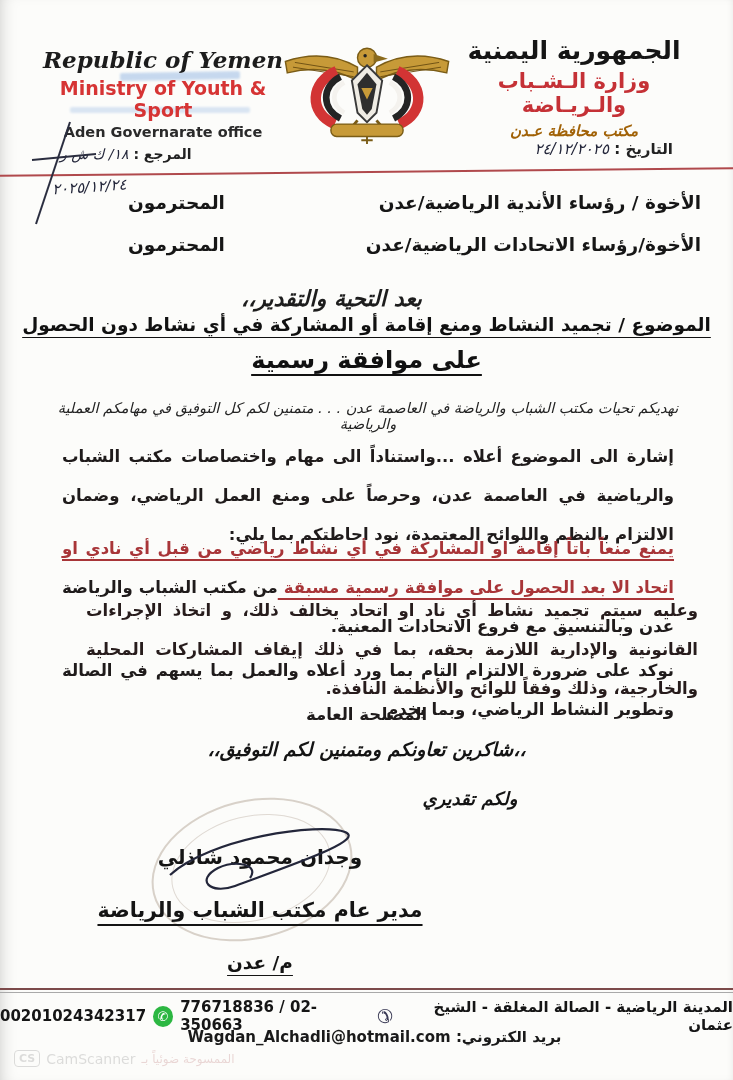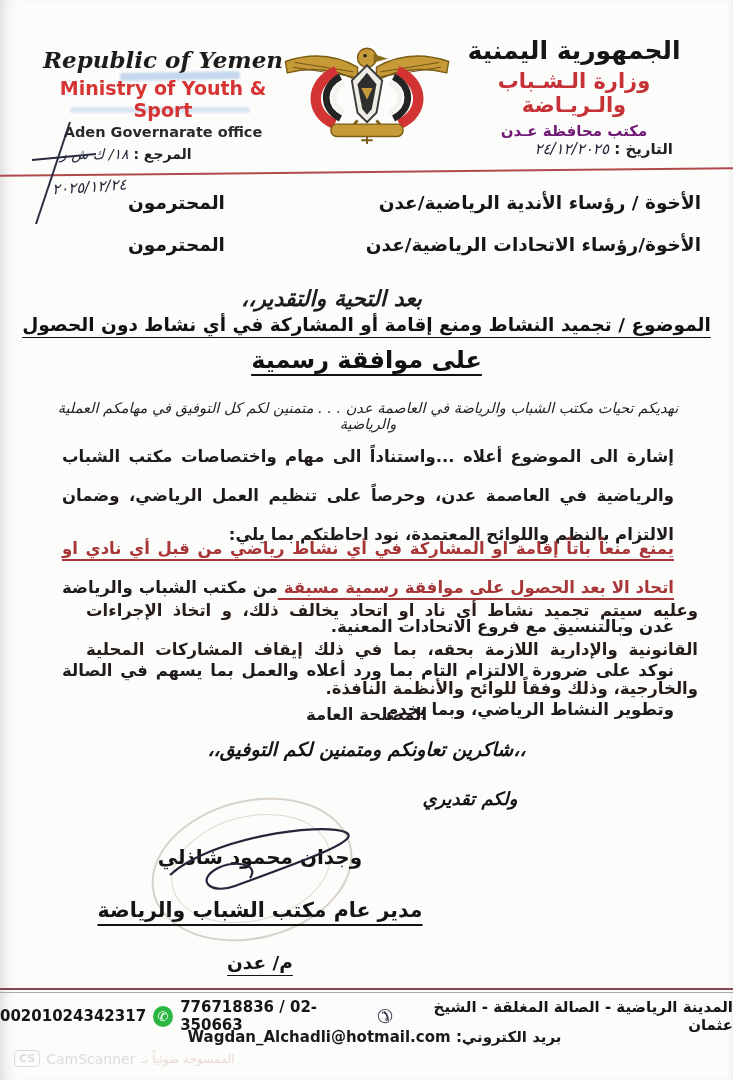--- a/index.html
+++ b/index.html
@@ -16,21 +16,21 @@
   .ar{direction:rtl;}
   
   .hdr-en{left:38px;top:46px;width:250px;text-align:center;color:#1c1c1c;}
   .hdr-en .l1{font-family:"DejaVu Serif",serif;font-style:italic;font-weight:bold;font-size:23px;}
   .hdr-en .l2{color:#d63434;font-weight:bold;font-size:19px;margin-top:4px;}
   .hdr-en .l3{font-size:14.5px;margin-top:3px;color:#2a2a2a;font-weight:bold;}
   .stamp-blue{background:#3f7fd0;opacity:.28;filter:blur(1px);border-radius:2px;}
   .hdr-ar{right:34px;top:36px;width:250px;text-align:center;}
   .hdr-ar .l1{font-weight:bold;font-size:25px;color:#151515;letter-spacing:-1px;}
   .hdr-ar .l2{font-weight:bold;font-size:21px;color:#c53136;margin-top:4px;}
-  .hdr-ar .l3{font-weight:bold;font-size:15px;color:#701a75;margin-top:5px;}
+  .hdr-ar .l3{font-weight:bold;font-size:15px;color:#a16207;margin-top:5px;font-style:italic;}
   .emblem{left:281px;top:33px;}
   .ref-row{left:60px;top:146px;font-size:14px;font-weight:bold;color:#222;}
   .hand{font-style:italic;color:#23263a;font-weight:normal;}
   .date-row{right:60px;top:140px;font-size:15px;font-weight:bold;color:#222;margin-left:32px;}
   .redline{left:-5px;top:171px;width:745px;height:0;border-top:2.5px solid #b0494c;transform:rotate(-.6deg);}
   .hand-date2{left:52px;top:178px;font-size:15px;transform:rotate(-4deg);}
   
   .recips{left:128px;top:192px;right:32px;}
   .recip-row{display:flex;direction:rtl;justify-content:space-between;font-weight:bold;font-size:18.5px;color:#161616;margin-bottom:21px;}
   .salutation{left:0;top:286px;width:100%;text-align:center;padding-right:70px;box-sizing:border-box;font-size:22px;color:#1d1d1d;font-weight:bold;font-style:italic;}
@@ -154,21 +154,21 @@
 
   <div class="abs salutation ar">بعد التحية والتقدير،،</div>
 
   <div class="abs subject ar">
     <div class="s1">الموضوع / تجميد النشاط ومنع إقامة أو المشاركة في أي نشاط دون الحصول</div>
     <div class="s2">على موافقة رسمية</div>
   </div>
 
   <div class="abs greeting ar">نهديكم تحيات مكتب الشباب والرياضة في العاصمة عدن . . . متمنين لكم كل التوفيق في مهامكم العملية والرياضية</div>
 
-  <div class="abs para p1 ar">إشارة الى الموضوع أعلاه ...واستناداً الى مهام واختصاصات مكتب الشباب والرياضية في العاصمة عدن، وحرصاً على تنظيم العمل الرياضي، وضمان الالتزام بالنظم واللوائح المعتمدة، نود احاطتكم بما يلي:</div>
+  <div class="abs para p1 ar">إشارة الى الموضوع أعلاه ...واستناداً الى مهام واختصاصات مكتب الشباب والرياضية في العاصمة عدن، وحرصاً على ومنع العمل الرياضي، وضمان الالتزام بالنظم واللوائح المعتمدة، نود احاطتكم بما يلي:</div>
 
   <div class="abs para pban ar">
     <span class="ban-red">يمنع منعاً باتاً إقامة او المشاركة في أي نشاط رياضي من قبل أي نادي او اتحاد الا بعد الحصول على موافقة رسمية مسبقة </span><span>من مكتب الشباب والرياضة عدن وبالتنسيق مع فروع الاتحادات المعنية.</span>
   </div>
 
   <div class="abs para p3 ar">وعليه سيتم تجميد نشاط أي ناد او اتحاد يخالف ذلك، و اتخاذ الإجراءات القانونية والإدارية اللازمة بحقه، بما في ذلك إيقاف المشاركات المحلية والخارجية، وذلك وفقاً للوائح والأنظمة النافذة.</div>
 
   <div class="abs para p4 ar">نوكد على ضرورة الالتزام التام بما ورد أعلاه والعمل بما يسهم في الصالة وتطوير النشاط الرياضي، وبما يخدم</div>
   <div class="abs p4tail ar">المصلحة العامة</div>
 

